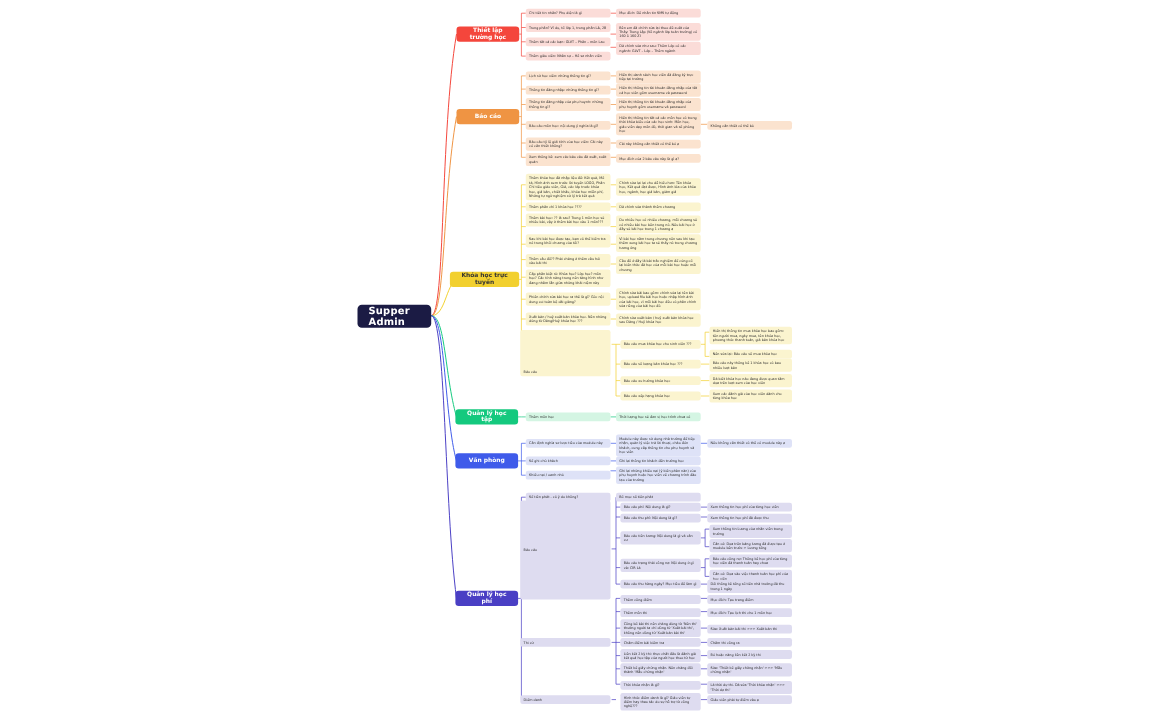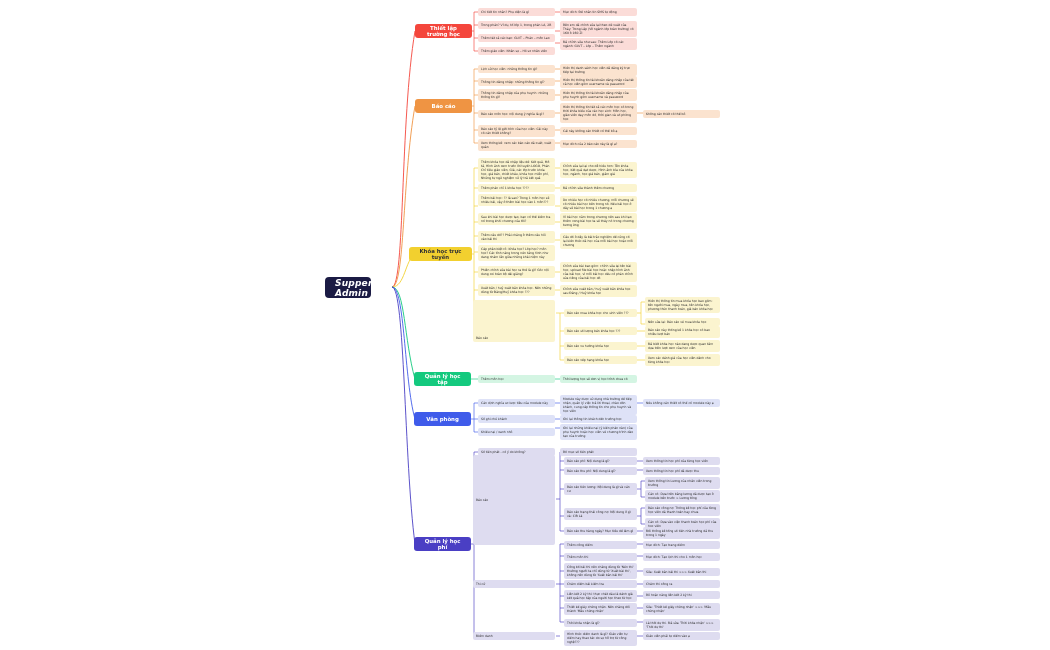--- a/index.html
+++ b/index.html
@@ -98,21 +98,21 @@
       <path d="M556,499 L560,499 M560,452 L560,531 M560,452 H564 M560,461 H564 M560,470 H564 M560,489 H564 M560,516 H564 M560,531 H564" stroke="#4a3fc4"></path>
       <path d="M556,584 L560,584 M560,544 L560,622 M560,544 H564 M560,556 H564 M560,571 H564 M560,584 H564 M560,596 H564 M560,608 H564 M560,622 H564" stroke="#4a3fc4"></path>
       <path d="M637,461 H643 M637,470 H643 M637,544 H643 M637,556 H643 M637,571 H643 M637,584 H643 M637,596 H643 M637,608 H643 M637,622 H643 M637,636 H643" stroke="#4a3fc4"></path>
       <path d="M637,489 L641,489 M641,481 L641,497 M641,481 H645 M641,497 H645" stroke="#4a3fc4"></path>
       <path d="M637,516 L641,516 M641,508 L641,524 M641,508 H645 M641,524 H645" stroke="#4a3fc4"></path>
       <path d="M637,531 H643" stroke="#4a3fc4"></path>
       <path d="M556,636 H560" stroke="#4a3fc4"></path>
     </g>
   </svg>
 
-  <div class="node root" style="left:325px;top:277px;width:46px;height:21px;font-style:italic;">
+  <div class="node root" style="left:325px;top:277px;width:67px;height:21px;">
     <span>Supper Admin</span>
   </div>
 
   <div class="node b1 c-red" style="left:415px;top:24px;width:57px;height:14px;">
     <span>Thiết lập trường học</span>
   </div>
   <div class="node b1 c-orange" style="left:415px;top:99px;width:57px;height:14px;">
     <span>Báo cáo</span>
   </div>
   <div class="node b1 c-yellow" style="left:409px;top:247px;width:63px;height:14px;">

